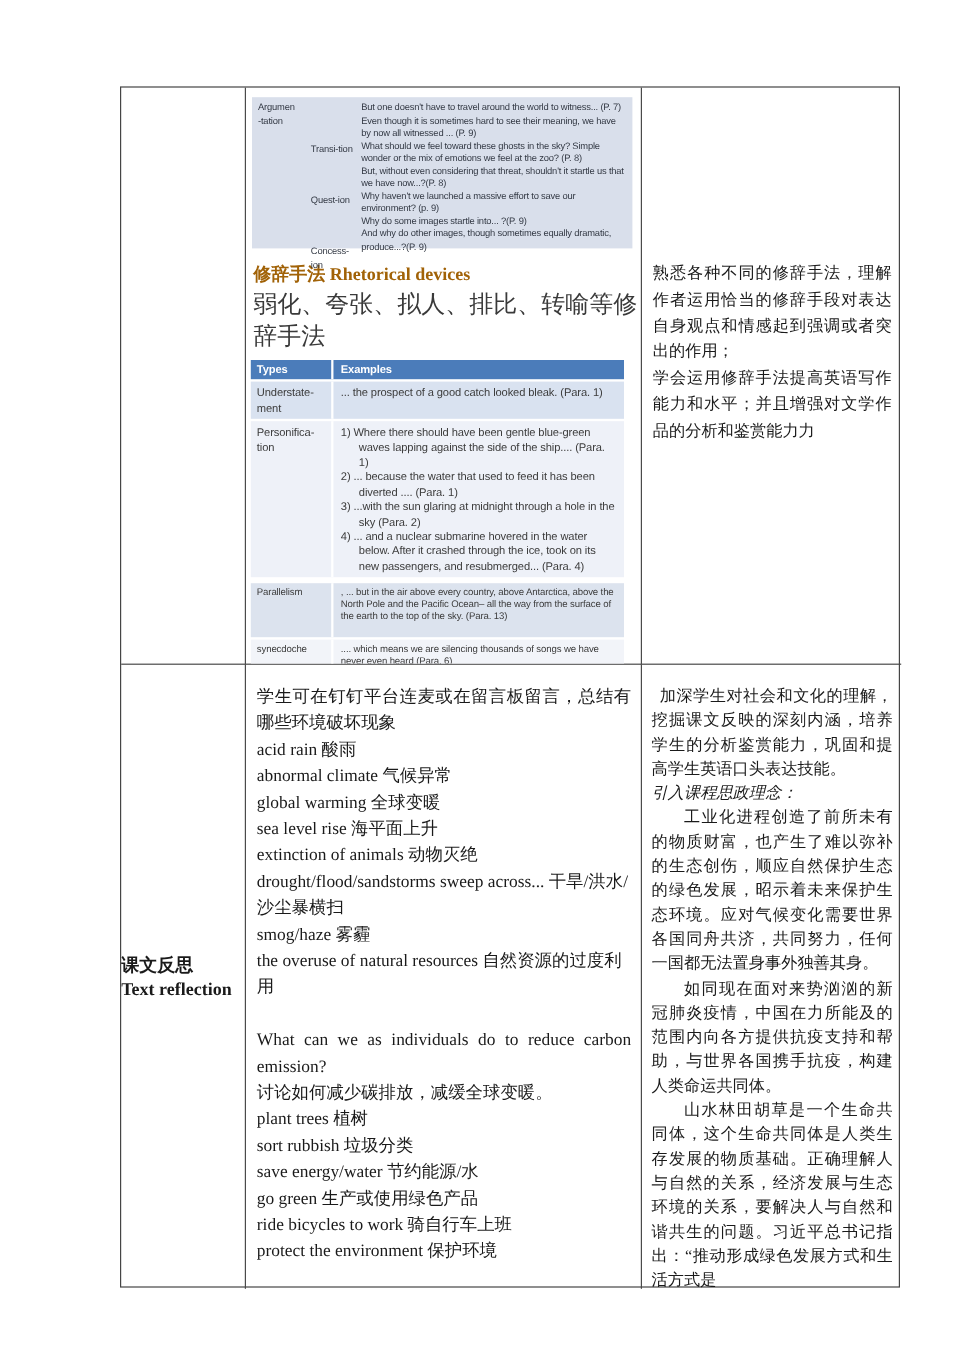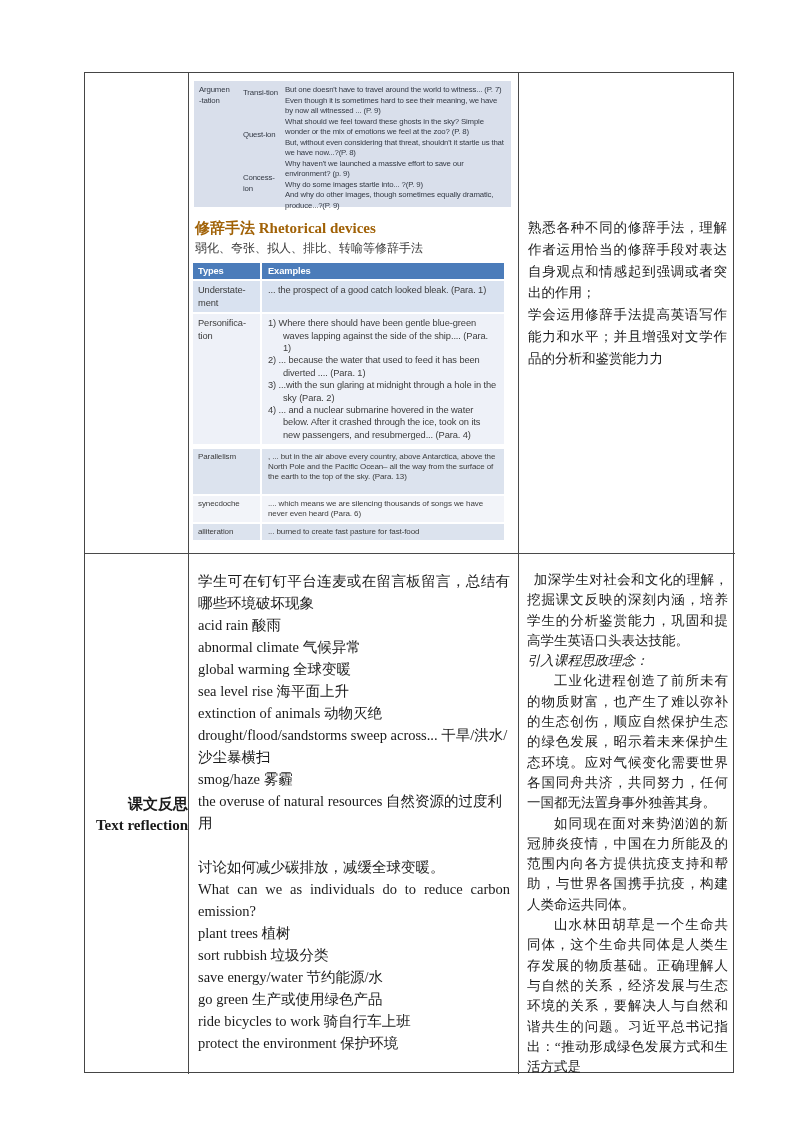--- a/index.html
+++ b/index.html
@@ -2,44 +2,44 @@
 <html><head>
 <meta charset="utf-8">
 <style>
   html,body{margin:0;padding:0;}
   body{
     width:794px;height:1123px;background:#ffffff;position:relative;
     font-family:"Liberation Serif","DejaVu Serif",serif;color:#1a1a1a;
     overflow:hidden;
   }
   .doc-table{
-    position:absolute;left:84px;top:72px;width:650px;height:1001px;
+    position:absolute;left:100px;top:72px;width:650px;height:1001px;
     display:grid;grid-template-columns:104px 330px 216px;grid-template-rows:481px 520px;
     border:1px solid #454545;box-sizing:border-box;
   }
   .cell{border-right:1px solid #4a4a4a;border-bottom:1px solid #4a4a4a;box-sizing:border-box;overflow:hidden;}
   .cell.last-col{border-right:none;}
   .cell.last-row{border-bottom:none;}
 
   
   .arg-table{
     margin:8px 3px 0 5px;width:317px;height:126px;box-sizing:border-box;
     background:#d9dfeb;color:#333944;
     font-family:"Liberation Sans","DejaVu Sans",sans-serif;
     font-size:7.8px;line-height:10.5px;letter-spacing:-0.15px;
     display:flex;padding:4px 5px;
   }
   .arg-c1{width:44px;flex:none;}
-  .arg-c2{width:42px;flex:none;position:relative;}
+  .arg-c2{width:42px;flex:none;position:relative;margin-top:32px;}
   .arg-sub{position:absolute;left:0;width:40px;}
   .arg-c3{flex:1;}
 
   
   .rh-heading{margin:12px 0 2px 6px;font-size:15px;font-weight:bold;color:#a16207;}
-  .rh-subtitle{margin:2px 0 6px 6px;font-size:12px;color:#3a3a3a;}
+  .rh-subtitle{margin:2px 0 6px 6px;font-size:20px;color:#3a3a3a;}
 
   
   .types-table{margin:0 0 0 4px;width:311px;
     font-family:"Liberation Sans","DejaVu Sans",sans-serif;
     font-size:9.3px;line-height:12.4px;color:#3c3c3c;letter-spacing:-0.1px;}
   .tt-row{display:flex;margin-bottom:2px;justify-content:space-between;}
   .tt-c1{width:58px;flex:none;padding:3px 4px 3px 5px;border-right:2px solid #fff;}
   .tt-c2{flex:1;padding:3px 6px 3px 6px;}
   .tt-head .tt-c1,.tt-head .tt-c2{background:#4b7cba;color:#ffffff;font-weight:bold;padding-top:2px;padding-bottom:2px;}
   .row-blue .tt-c1,.row-blue .tt-c2{background:#d9e2f0;}
@@ -53,21 +53,21 @@
   .types-table2 .tt-c1{width:58px;}
   .t2-row-a .tt-c1,.t2-row-a .tt-c2{background:#dce3ee;}
   .t2-row-b .tt-c1,.t2-row-b .tt-c2{background:#f2f4f9;}
   .pad-bottom .tt-c1,.pad-bottom .tt-c2{padding-bottom:12px;}
 
   
   .objectives-cell{padding:144px 8px 0 9px;font-size:13.5px;line-height:21.8px;text-align:justify;}
   .objectives-cell p{margin:0;}
 
   
-  .label-cell{display:flex;flex-direction:column;align-items:flex-end;justify-content:center;gap:3px;}
+  .label-cell{display:flex;flex-direction:column;align-items:flex-start;justify-content:center;gap:3px;}
   .label-zh{font-weight:bold;font-size:15px;}
   .label-en{font-weight:bold;font-size:15px;}
 
   
   .reflect-cell{padding:16px 8px 0 9px;font-size:14.5px;line-height:22px;}
   .reflect-line{margin:0;}
   .reflect-spacer{height:22px;}
   .justify{text-align:justify;}
 
   
@@ -163,22 +163,22 @@
     <p class="reflect-line justify">学生可在钉钉平台连麦或在留言板留言，总结有哪些环境破坏现象</p>
     <p class="reflect-line">acid rain 酸雨</p>
     <p class="reflect-line">abnormal climate 气候异常</p>
     <p class="reflect-line">global warming 全球变暖</p>
     <p class="reflect-line">sea level rise 海平面上升</p>
     <p class="reflect-line">extinction of animals 动物灭绝</p>
     <p class="reflect-line">drought/flood/sandstorms sweep across...  干旱/洪水/沙尘暴横扫</p>
     <p class="reflect-line">smog/haze 雾霾</p>
     <p class="reflect-line">the overuse of natural resources 自然资源的过度利用</p>
     <div class="reflect-spacer"></div>
+    <p class="reflect-line justify">What can we as individuals do to reduce carbon emission?</p>
     <p class="reflect-line">讨论如何减少碳排放，减缓全球变暖。</p>
-    <p class="reflect-line justify">What can we as individuals do to reduce carbon emission?</p>
     <p class="reflect-line">plant trees 植树</p>
     <p class="reflect-line">sort rubbish 垃圾分类</p>
     <p class="reflect-line">save energy/water 节约能源/水</p>
     <p class="reflect-line">go green 生产或使用绿色产品</p>
     <p class="reflect-line">ride bicycles to work 骑自行车上班</p>
     <p class="reflect-line">protect the environment 保护环境</p>
 
   </div>
 
   <div class="cell last-col last-row ideology-cell">

